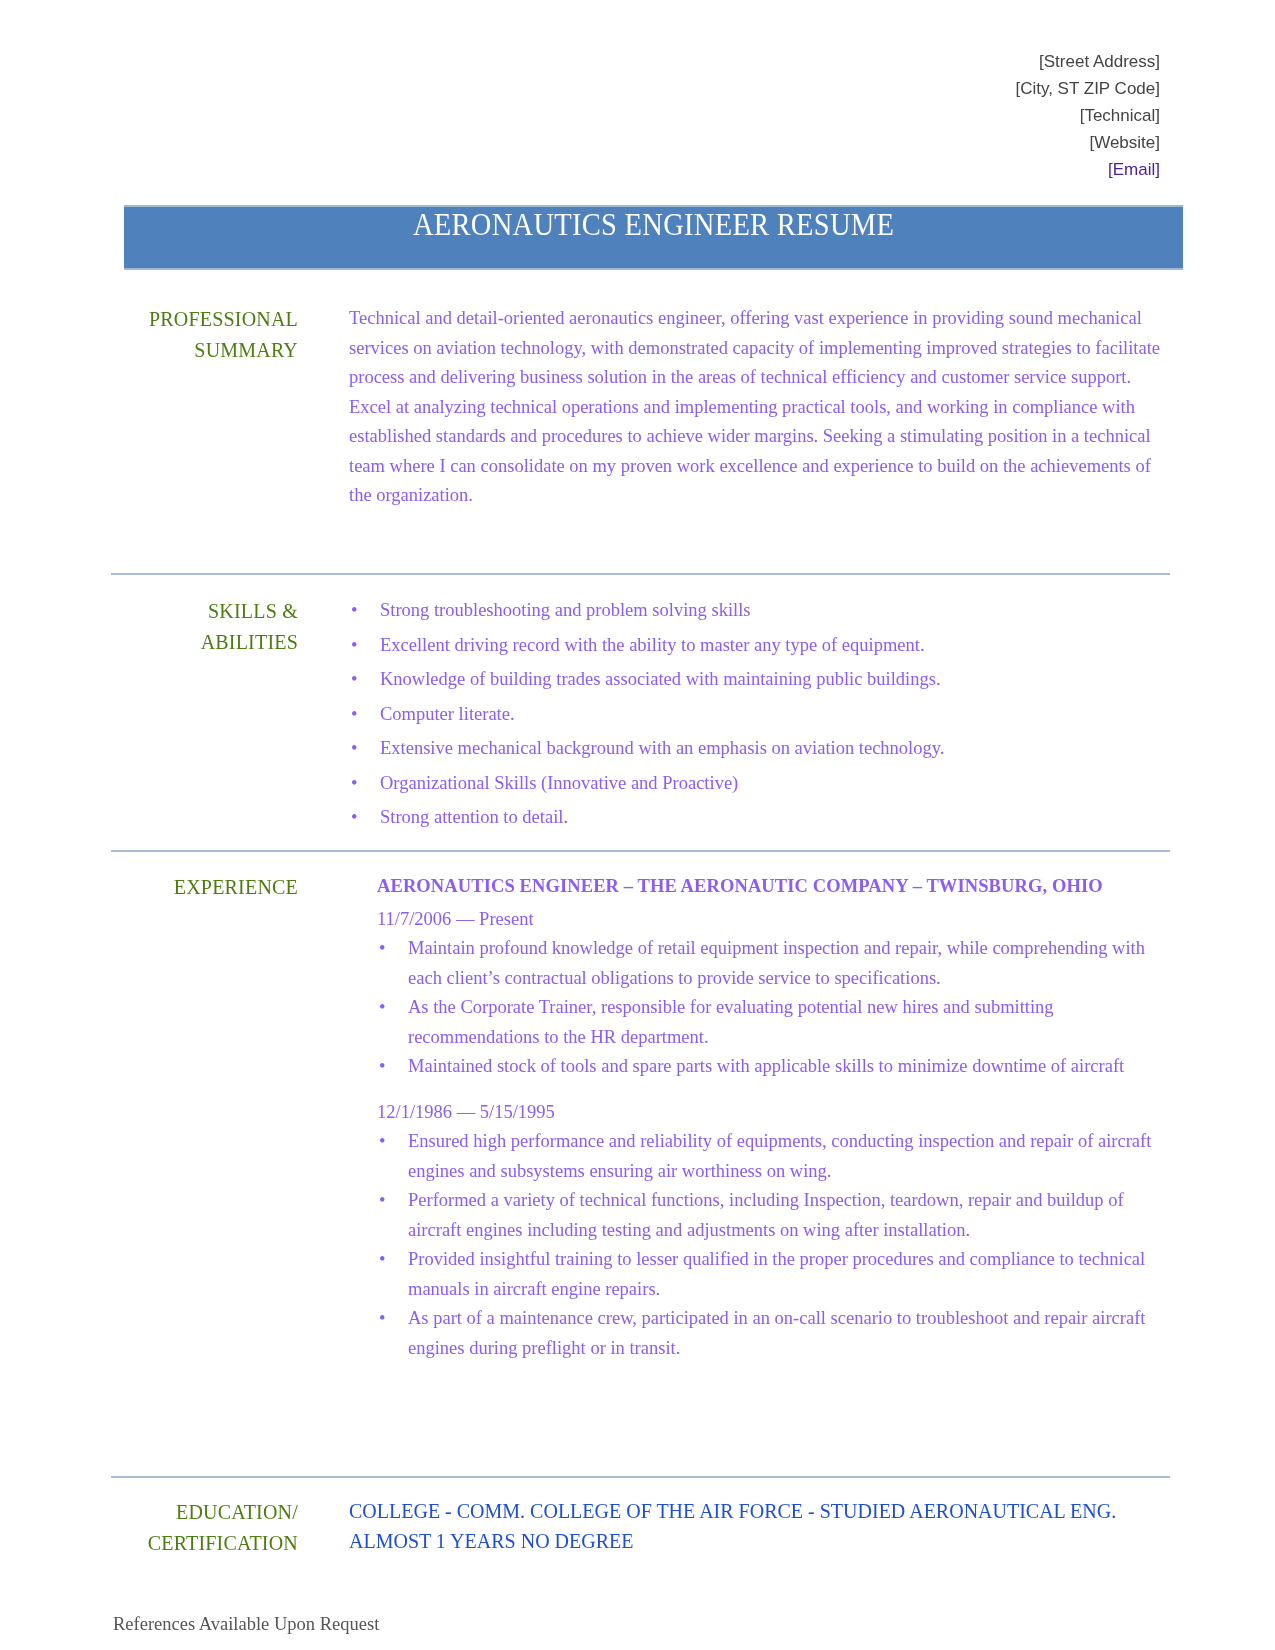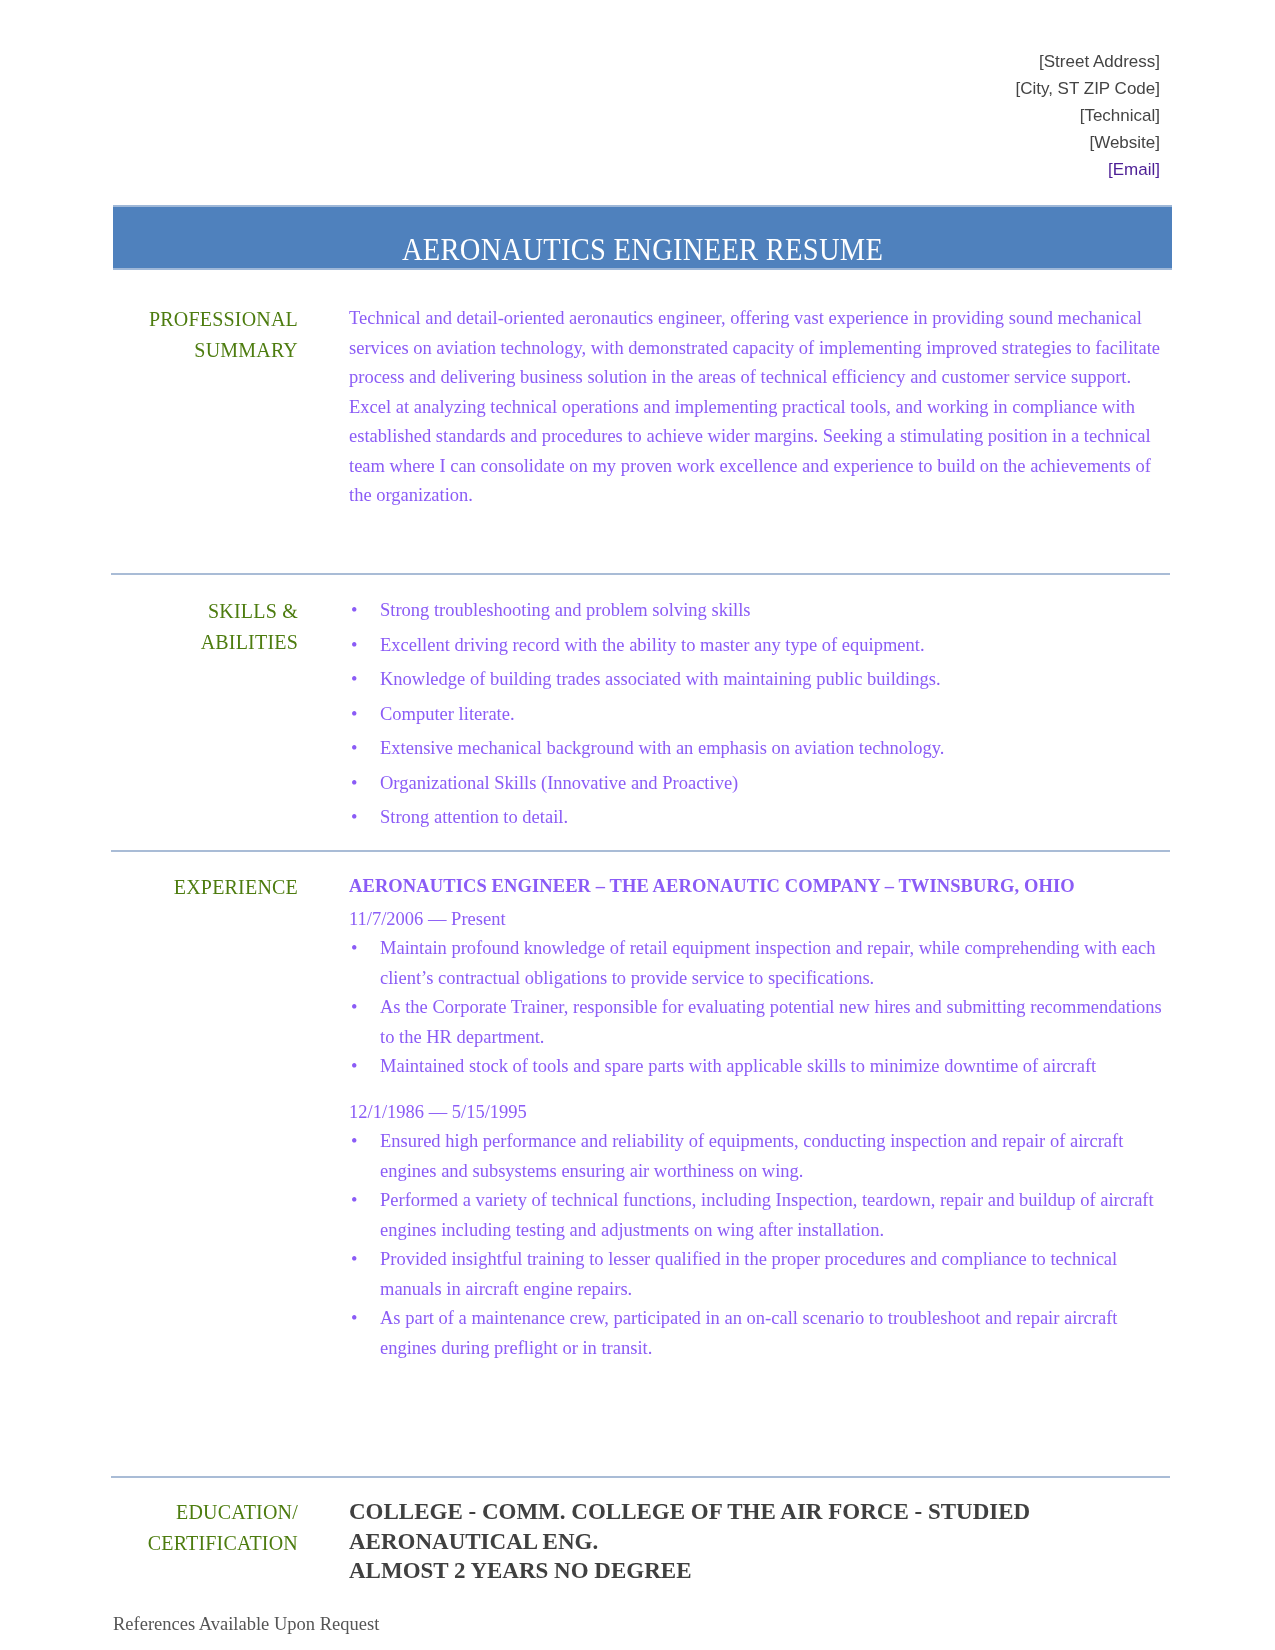--- a/index.html
+++ b/index.html
@@ -1,40 +1,40 @@
 <!DOCTYPE html>
 <html><head>
 <meta charset="utf-8">
 <style>
   html, body { margin: 0; padding: 0; background: #ffffff; }
   body { width: 1275px; height: 1650px; position: relative; overflow: hidden;
          font-family: "DejaVu Serif", "Liberation Serif", serif; color: #111; }
   .addr { position: absolute; right: 115px; top: 48px; text-align: right;
           font-family: Liberation Sans, sans-serif; font-size: 17px; line-height: 27px; color: #444; }
   .addr .email { color: #4c1d95; }
-  .banner { position: absolute; left: 113px; top: 205px; width: 1059px; height: 65px;
+  .banner { position: absolute; left: 124px; top: 205px; width: 1059px; height: 65px;
             background: #4f81bd; border-top: 2px solid #9fb8d8; border-bottom: 2px solid #9fb8d8;
-            box-sizing: border-box; display: flex; align-items: flex-end; justify-content: center; }
+            box-sizing: border-box; display: flex; align-items: flex-start; justify-content: center; }
   .banner h1 { margin: 0; color: #fff; font-family: "Liberation Serif", serif; font-weight: normal;
                font-size: 31px; letter-spacing: 0.3px; transform: scaleX(0.92); }
   .section { position: absolute; left: 111px; width: 1059px; }
   .rule { position: absolute; left: 111px; width: 1059px; height: 2px; background: #a9bcd6; }
   .label { position: absolute; left: 0; width: 187px; text-align: right; color: #4d7c0f;
            font-family: "Liberation Serif", serif; font-size: 20px; line-height: 31px; letter-spacing: 0.2px; }
   .content { position: absolute; left: 238px; width: 825px; font-size: 18.5px; line-height: 29.5px;
              font-family: "Liberation Serif", serif; color: #8b5cf6; }
   .content p { margin: 0; }
   ul { margin: 0; padding: 0; list-style: none; }
   ul li { position: relative; padding-left: 31px; }
   ul li .bullet { position: absolute; left: 2px; top: 0; }
   .skills li { margin-bottom: 5px; }
   .job-title { font-weight: bold; font-size: 18.5px; letter-spacing: 0.1px; }
   .job-dates { margin-top: 3px; }
-  .job { margin-bottom: 16px; }
-  .edu { font-weight: bold; color: #404040; font-size: 23px; line-height: 29.5px; }
+  .job { margin-bottom: 16px; margin-left: 28px; }
+  .edu { font-weight: normal; color: #1d4ed8; font-size: 20px; line-height: 29.5px; }
   .footer { position: absolute; left: 113px; top: 1597px; color: #555; font-size: 18.5px;
             font-family: "Liberation Serif", serif; margin-top: 17px; }
 </style>
 </head>
 <body>
 
 <div class="addr">
   <div>[Street Address]</div>
   <div>[City, ST ZIP Code]</div>
   <div>[Technical]</div>
@@ -104,17 +104,17 @@
 
 <div class="rule" style="top:1476px;"></div>
 
 <div class="section" style="top:1497px;">
   <div class="label">
     <div>EDUCATION/</div>
     <div>CERTIFICATION</div>
   </div>
   <div class="content edu">
     <div>COLLEGE - COMM. COLLEGE OF THE AIR FORCE - STUDIED AERONAUTICAL ENG.</div>
-    <div>ALMOST 2 YEARS NO DEGREE</div>
+    <div>ALMOST 1 YEARS NO DEGREE</div>
   </div>
 </div>
 
 <div class="footer">References Available Upon Request</div>
 
 </body></html>

